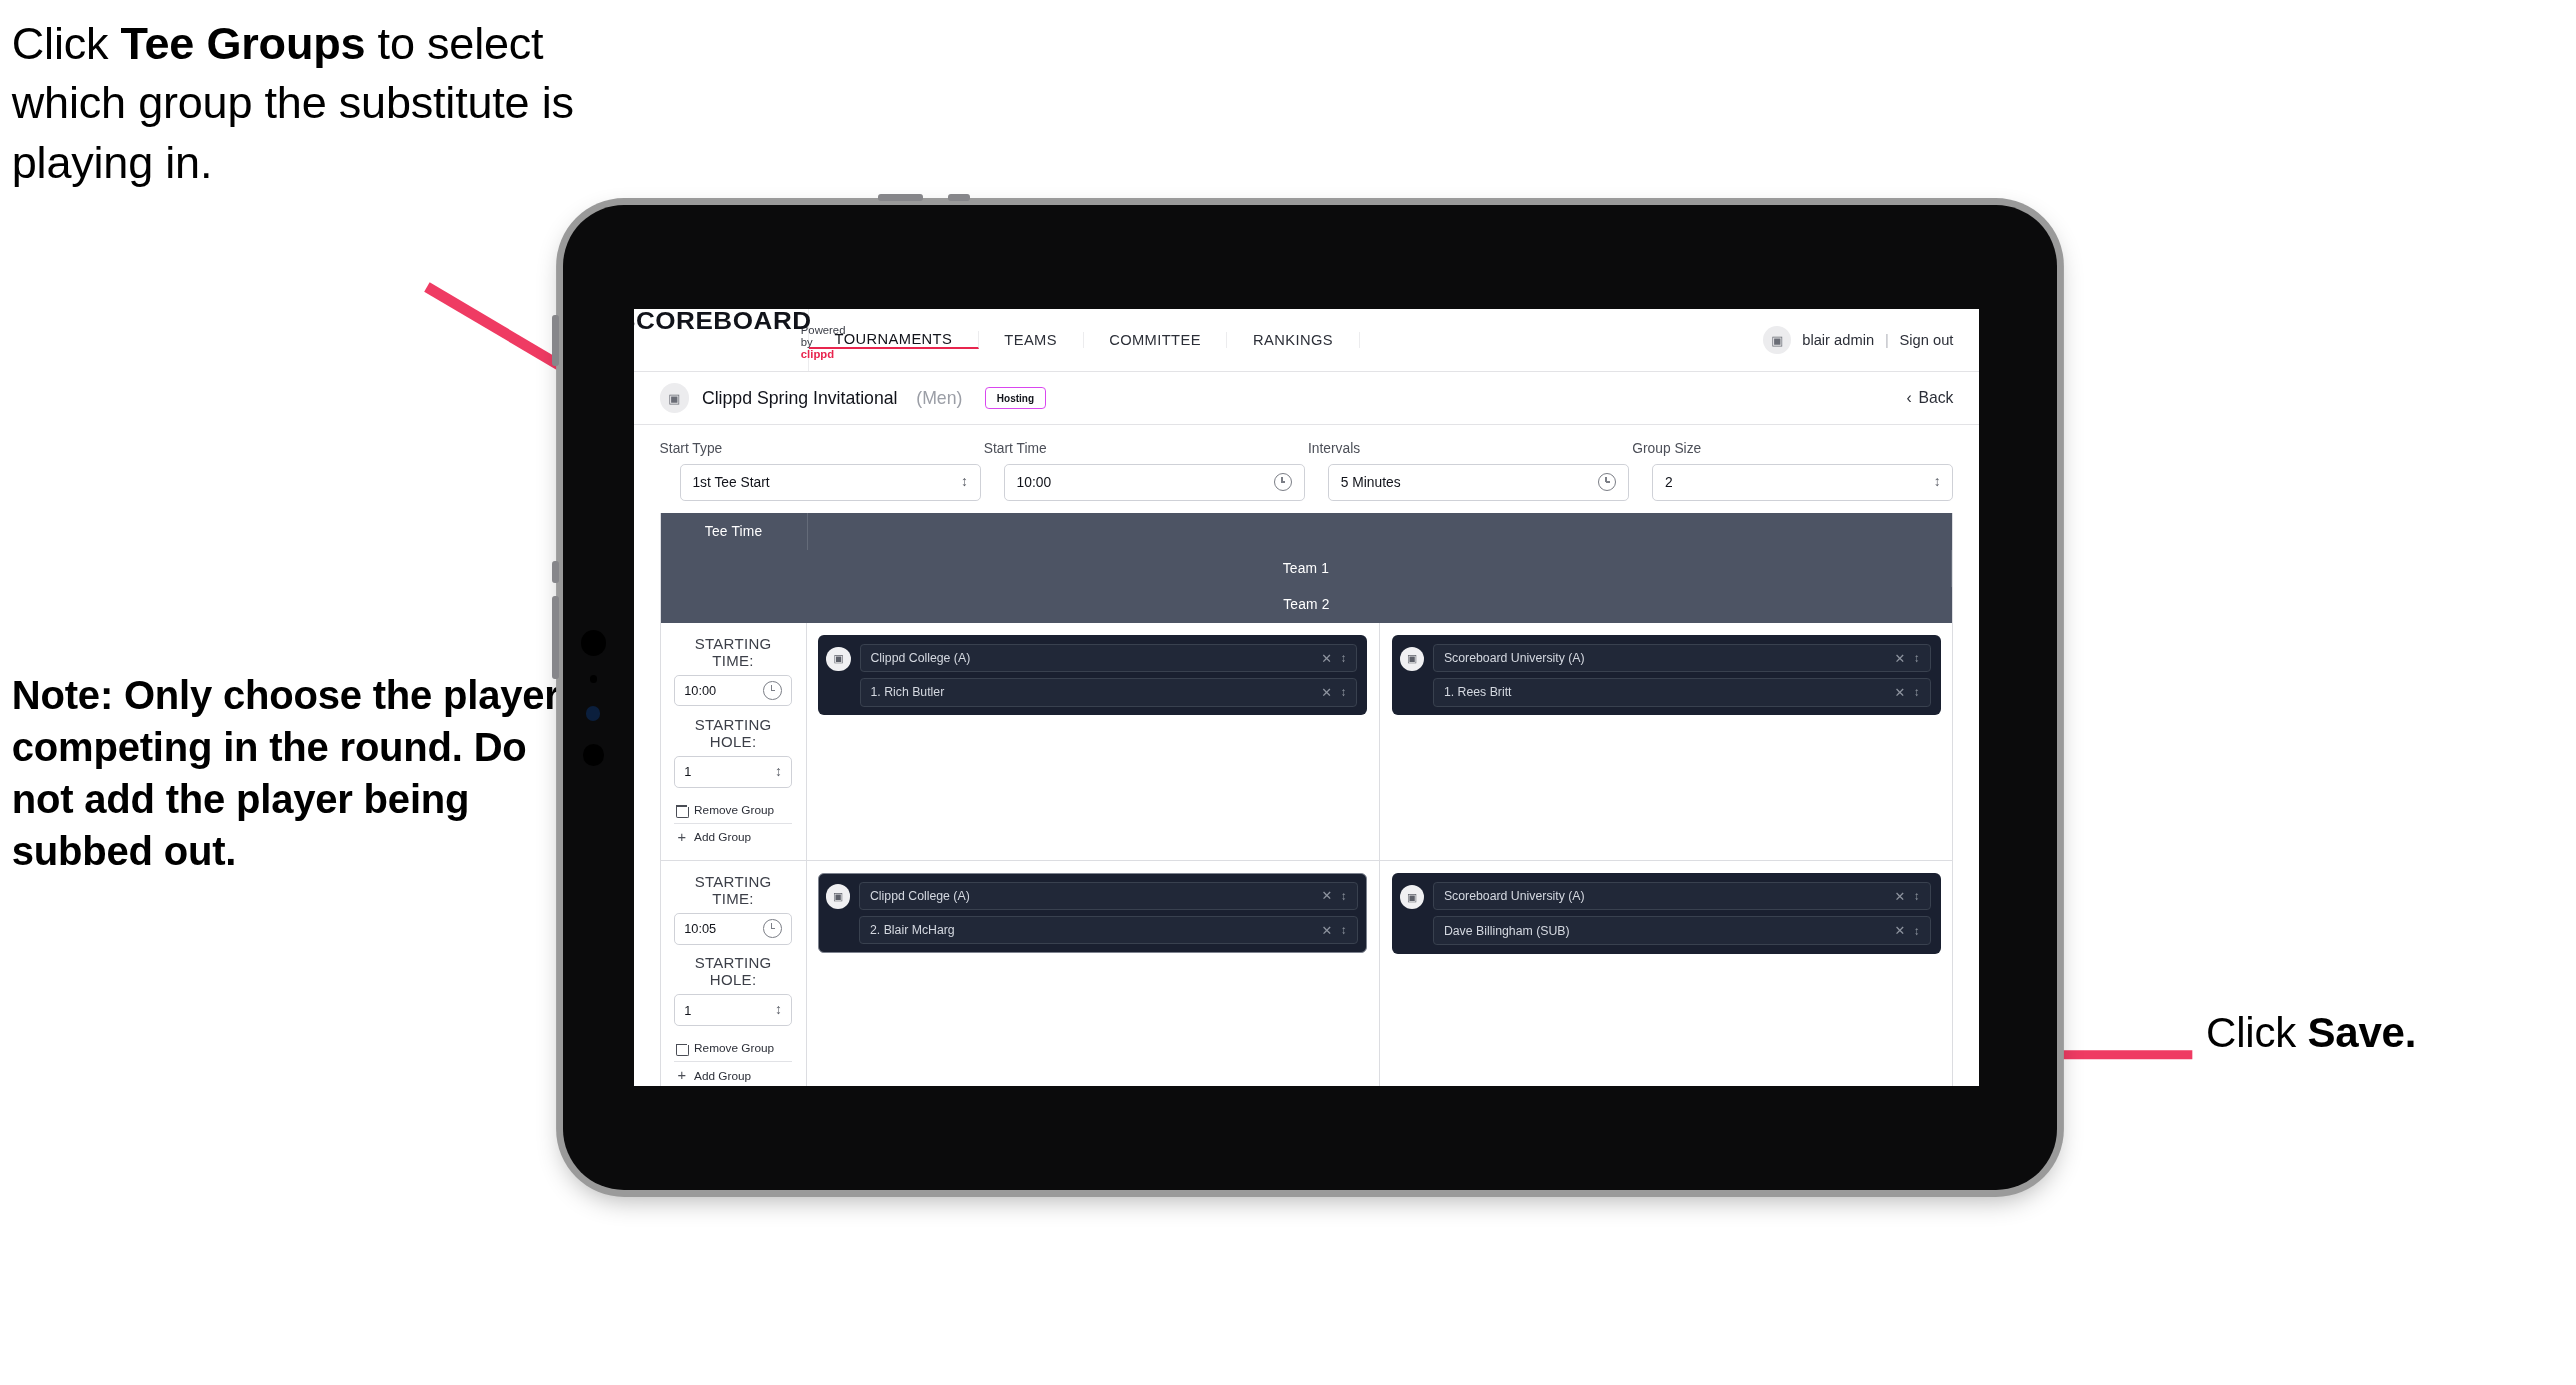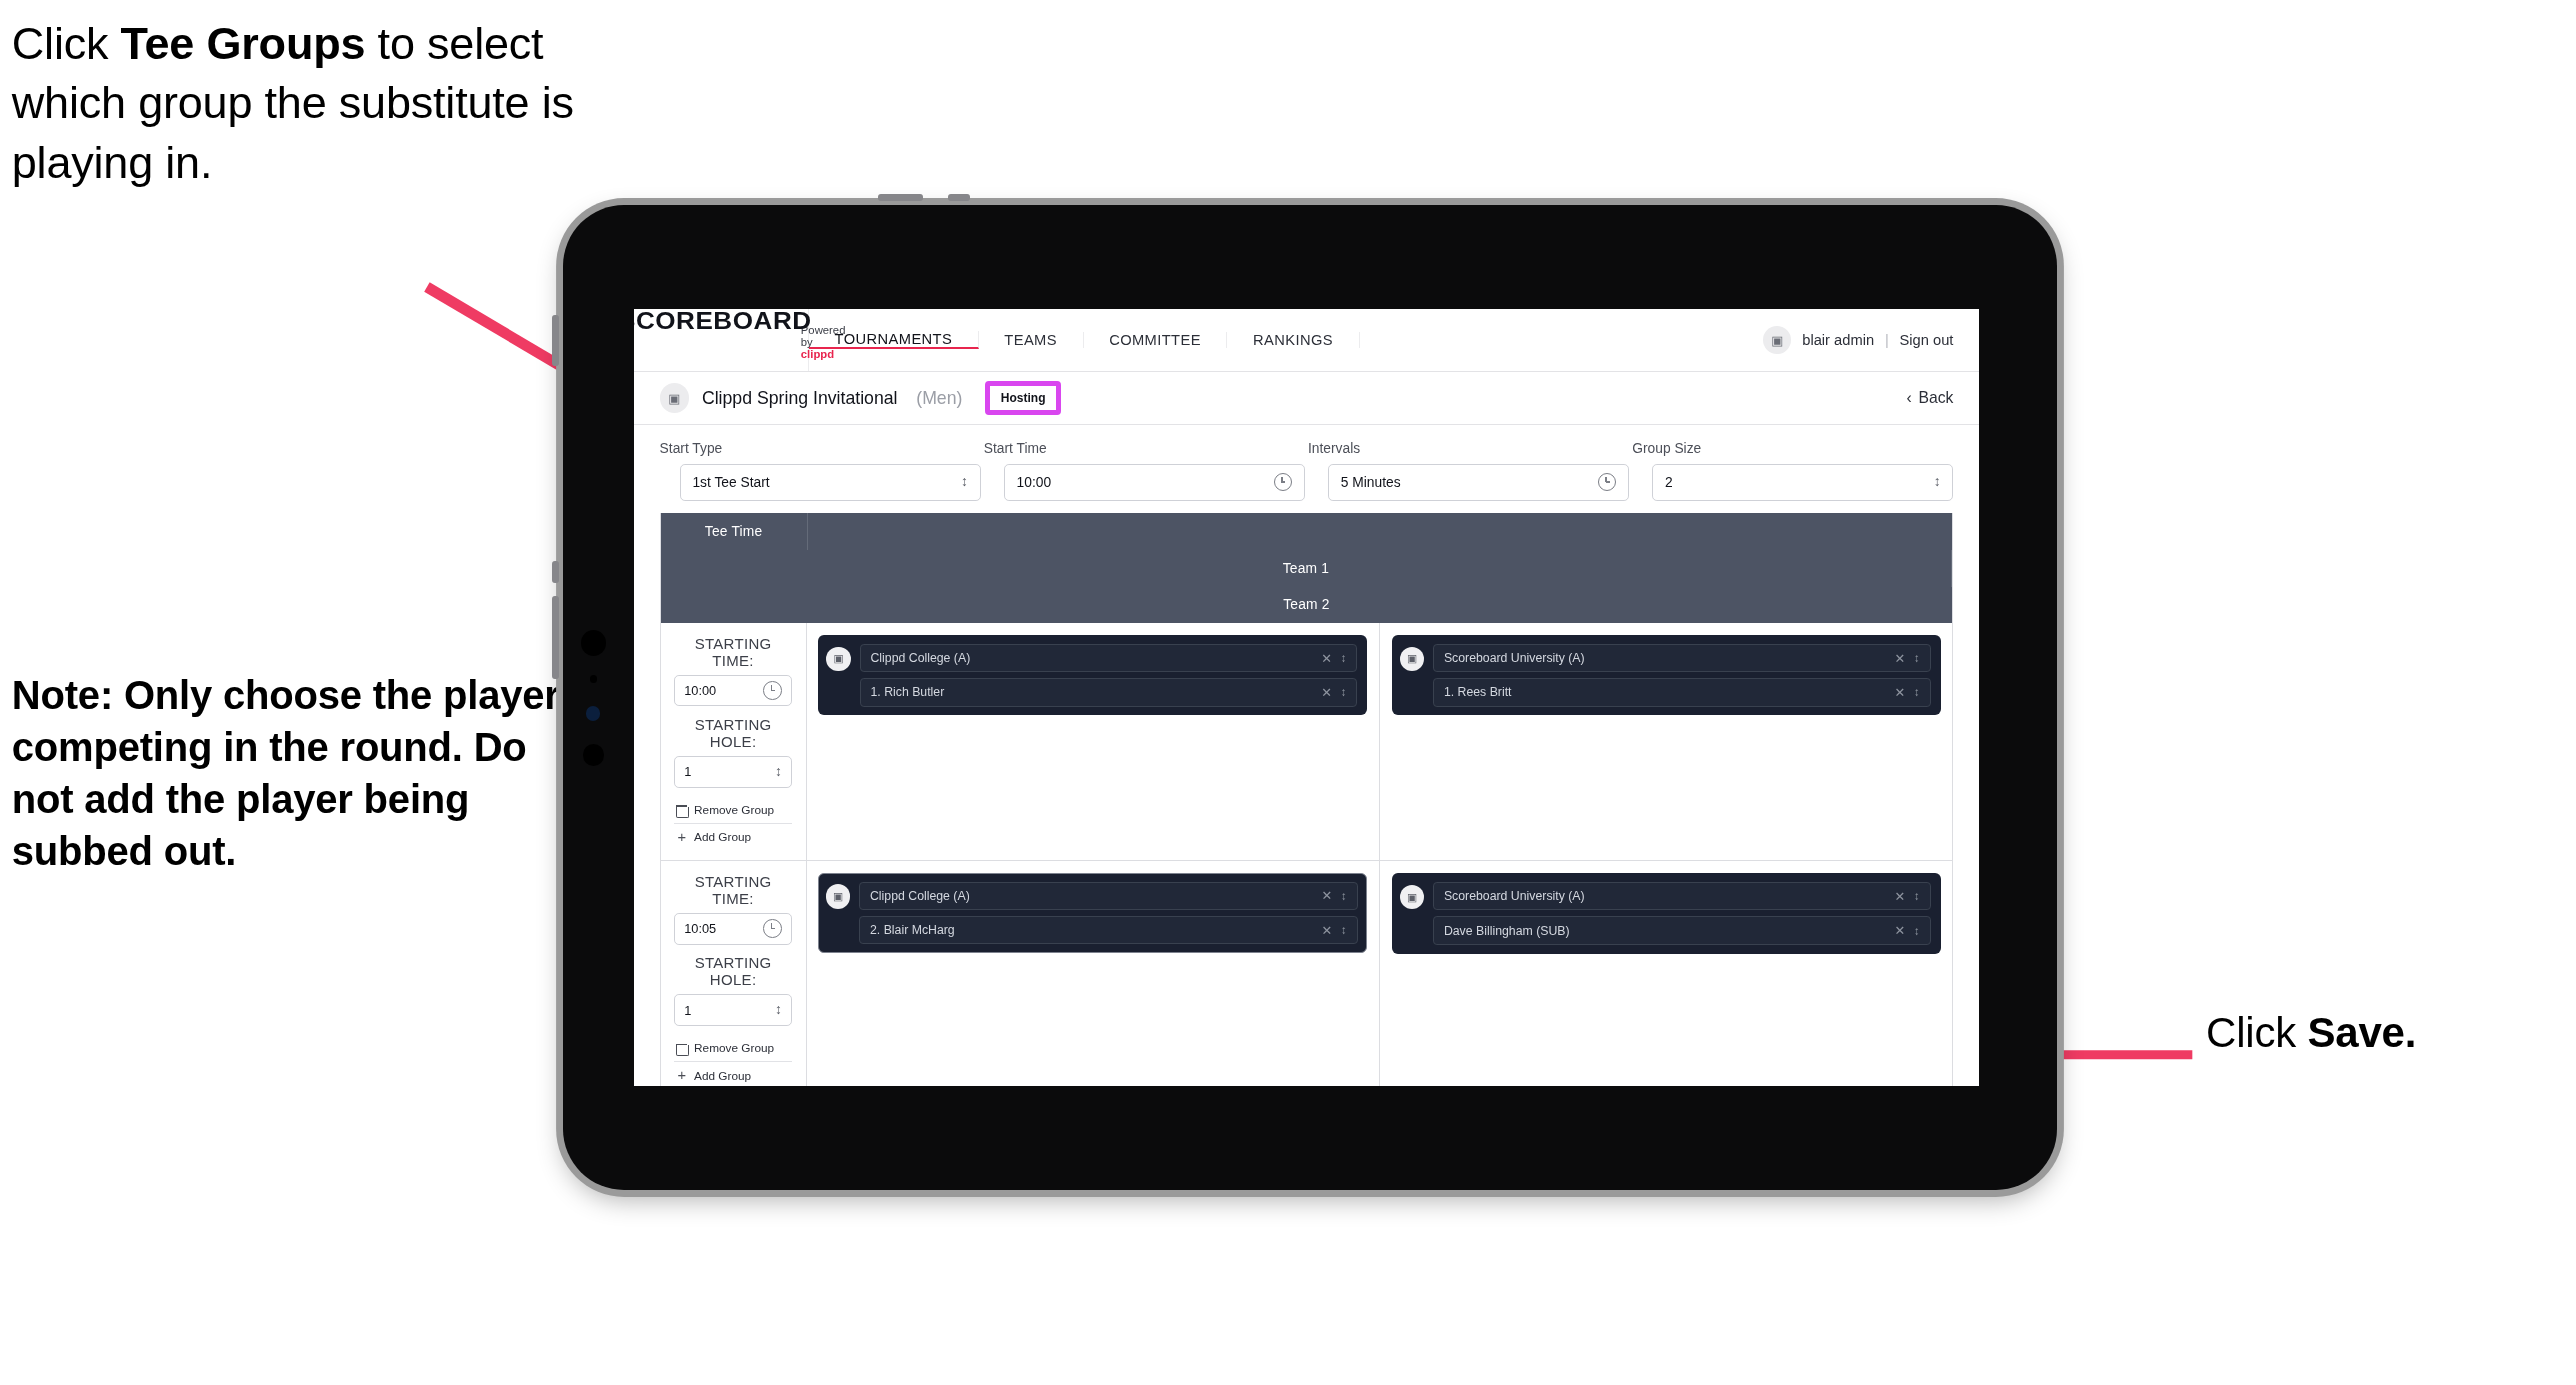--- a/index.html
+++ b/index.html
@@ -55,21 +55,21 @@
   .avatar{width:28.5px;height:28.5px;border-radius:50%;background:#ececee;
           display:flex;align-items:center;justify-content:center;color:#6a6d76;font-size:12.8px;}
   .nav-right .sep{color:#b9bbc2;}
 
   
   #crumb{height:52px;display:flex;align-items:center;padding:0 25.6px;gap:12.8px;
          border-bottom:1px solid #e3e3e6;background:#fff;}
   #crumb .avatar{width:29.5px;height:29.5px;}
   .crumb-title{font-size:17.7px;color:#11131a;}
   .crumb-sub{font-size:17.7px;color:#9b9ea6;margin-left:5.9px;}
-  .pill{border:5px solid #d946ef;border-radius:3.9px;padding:4.9px 10.8px;font-size:12px;
+  .pill{border:1px solid #d946ef;border-radius:3.9px;padding:4.9px 10.8px;font-size:10px;
         font-weight:700;color:#11131a;margin-left:9.8px;}
   .back{margin-left:auto;font-size:15.7px;color:#2c2f38;display:flex;align-items:center;gap:6.9px;cursor:pointer;}
 
   
   #formrow{display:flex;gap:3px;padding:15.7px 25.6px 12.8px 25.6px;background:#fff;justify-content:center;}
   .fld{flex:1;display:flex;flex-direction:column;}
   .fld label{font-size:13.8px;color:#4c4f58;margin-bottom:7.9px;}
   .ctl{height:35px;border:1px solid #cfd1d7;border-radius:4.9px;background:#fff;
        display:flex;align-items:center;padding:0 11.8px;font-size:13.8px;color:#11131a;margin-left:20px;}
   .ctl .val{flex:1;}

